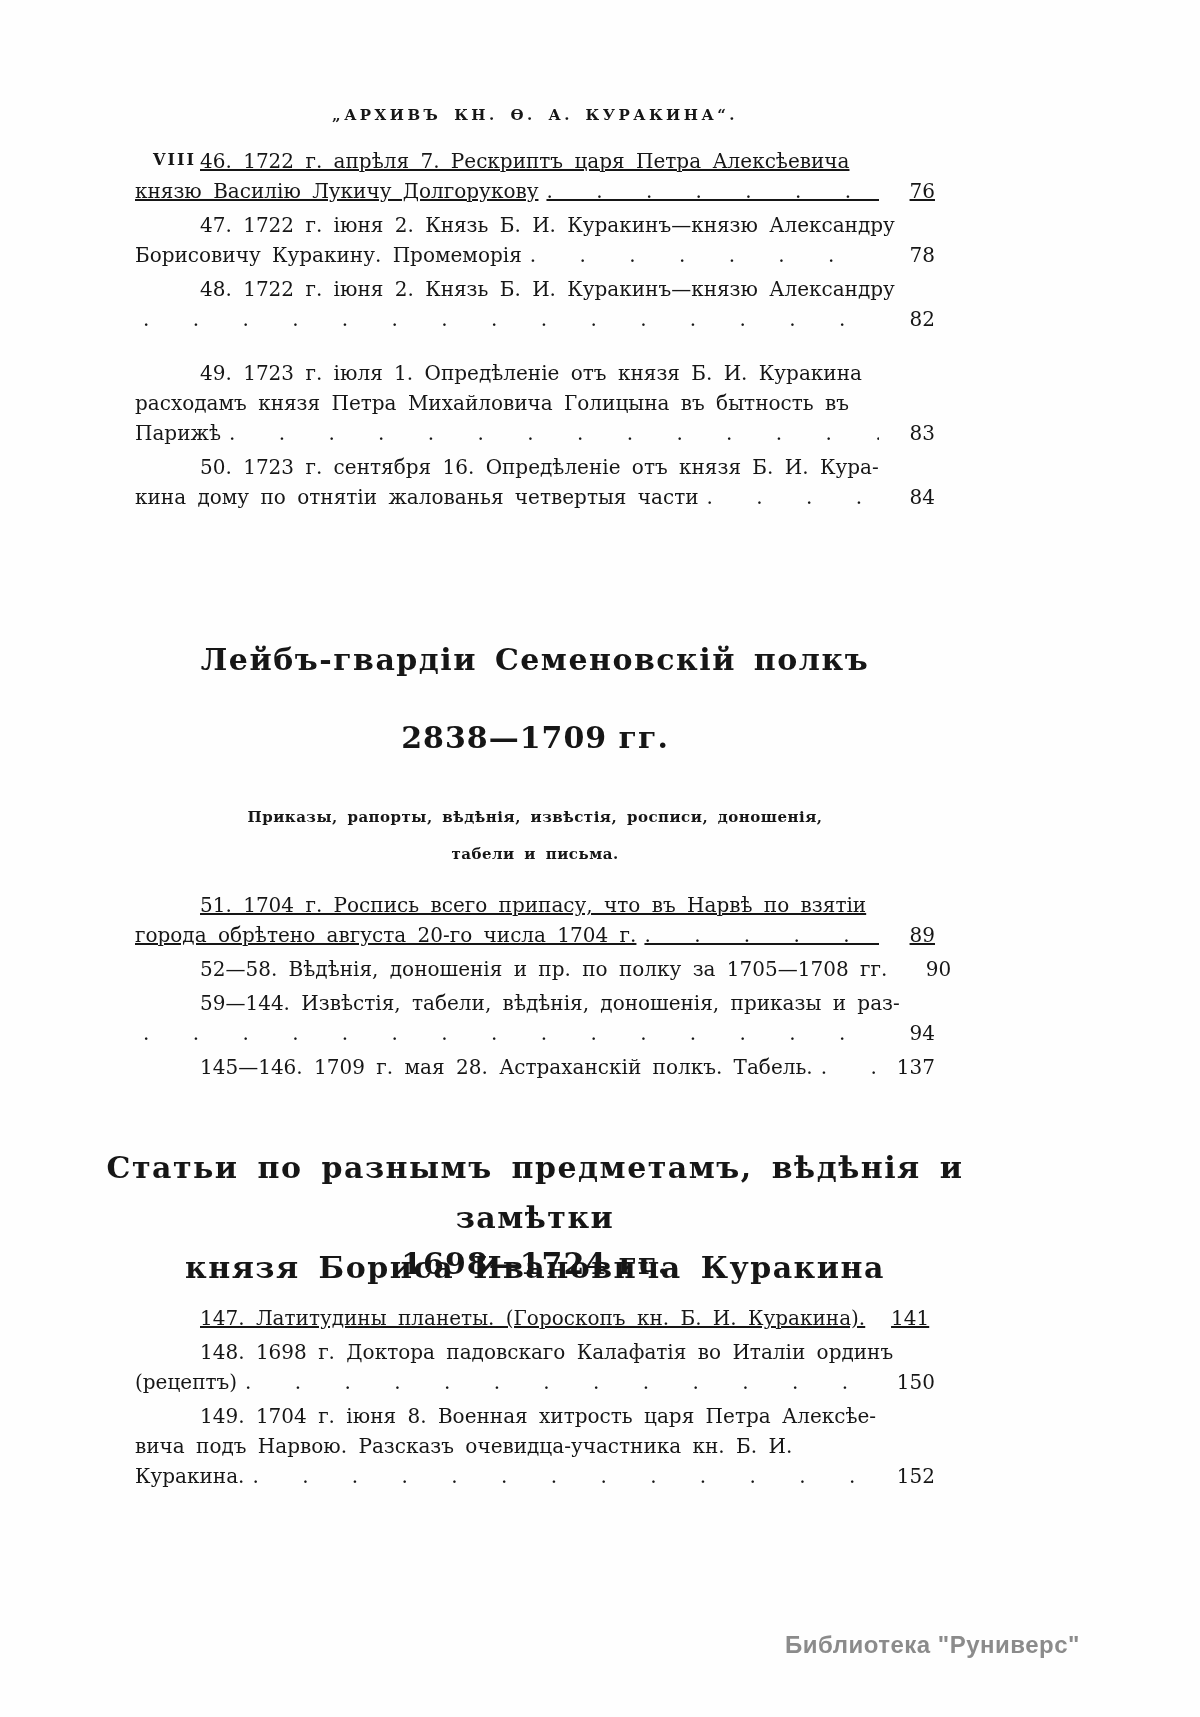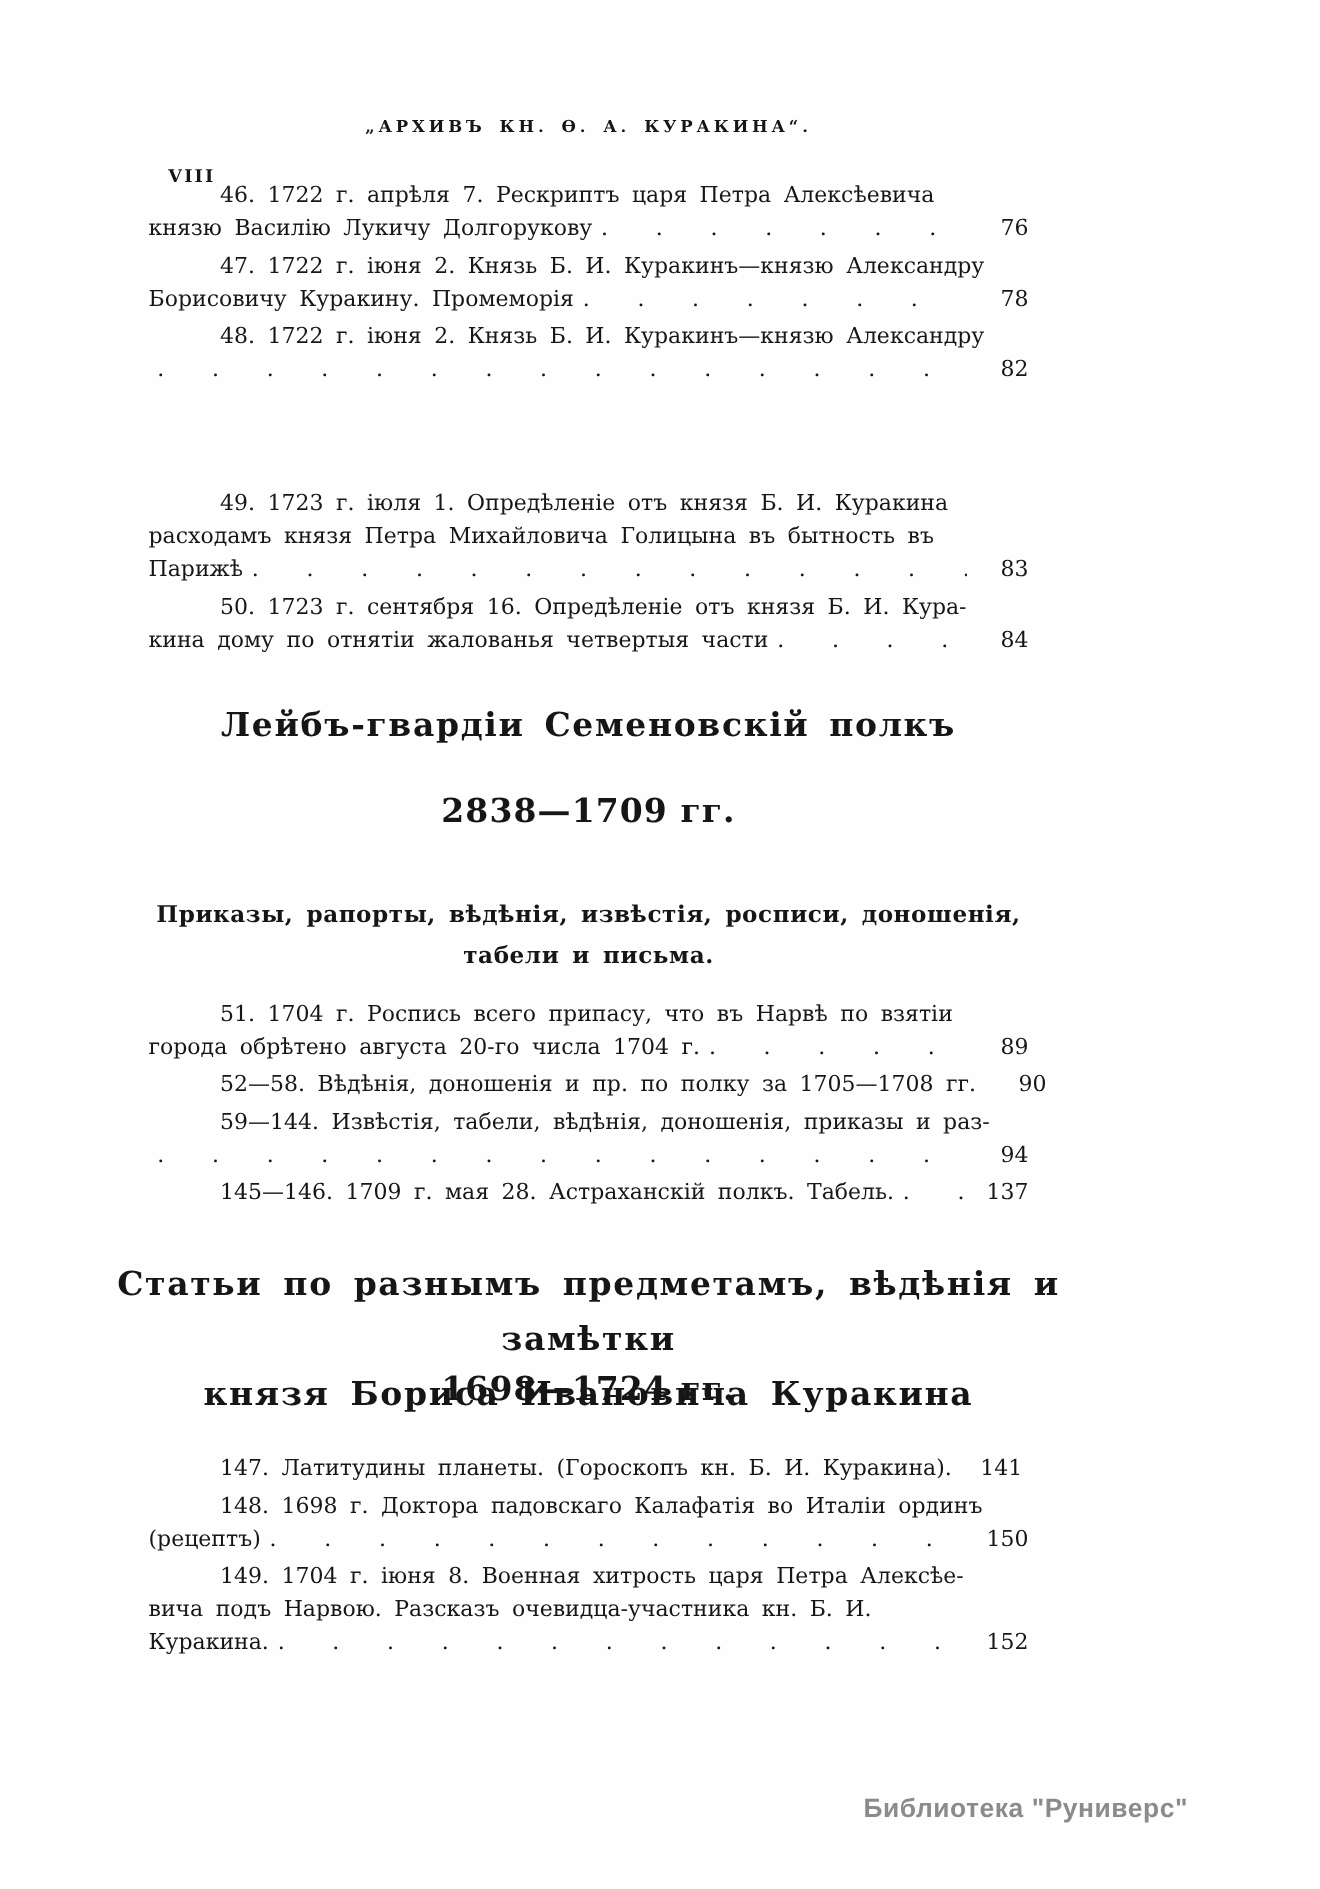--- a/index.html
+++ b/index.html
@@ -30,22 +30,22 @@
     word-spacing: 4px;
   }
   
   .toc-group {
     position: absolute; left: 135px; width: 800px;
   }
   .toc-group-1 { top: 146px; }
   .toc-group-2 { top: 890px; }
   .toc-group-3 { top: 1303px; }
   .entry { margin-top: 4px; }
-  .entry:first-child { margin-top: 16px; }
-  .entry.extra-gap { margin-top: 92px; }
+  .entry:first-child { margin-top: 0; text-decoration: underline; }
+  .entry.extra-gap { margin-top: 24px; }
   .entry .line {
     display: flex; align-items: baseline;
     line-height: 30px; font-size: 20px;
     word-spacing: 5px; white-space: nowrap;
   }
   .entry .line.first { padding-left: 65px; }
   .entry .txt { flex: 0 0 auto; }
   .leader {
     flex: 1 1 aupx; overflow: hidden; white-space: nowrap;
     margin: 0 10px 0 8px; min-width: 0;
@@ -61,22 +61,22 @@
     font-size: 20px;
   }
   
   .section-heading {
     position: absolute; left: 100px; width: 870px;
     text-align: center; font-weight: 700;
   }
   .h-semenovsky { top: 642px; font-size: 30px; letter-spacing: 1.5px; word-spacing: 6px; }
   .years-1 { top: 720px; font-size: 30px; letter-spacing: 1px; font-weight: 700; }
   .subtitle-1 {
-    top: 799px; font-size: 21px; font-weight: 700;
-    line-height: 37px; letter-spacing: 0.5px; word-spacing: 4px; margin-top: 13px;
+    top: 799px; font-size: 15px; font-weight: 700;
+    line-height: 37px; letter-spacing: 0.5px; word-spacing: 4px;
   }
   .h-articles { top: 1143px; font-size: 30px; letter-spacing: 1.5px; word-spacing: 7px; line-height: 50px; }
   .years-2 { top: 1246px; font-size: 30px; letter-spacing: 1px; font-weight: 700; }
   
   .watermark {
     position: absolute; top: 1631px; right: 120px;
     font-family: "Liberation Sans", "DejaVu Sans", sans-serif;
     font-size: 24px; font-weight: 700; color: #8b8b8b;
     letter-spacing: 0.5px;
   }

